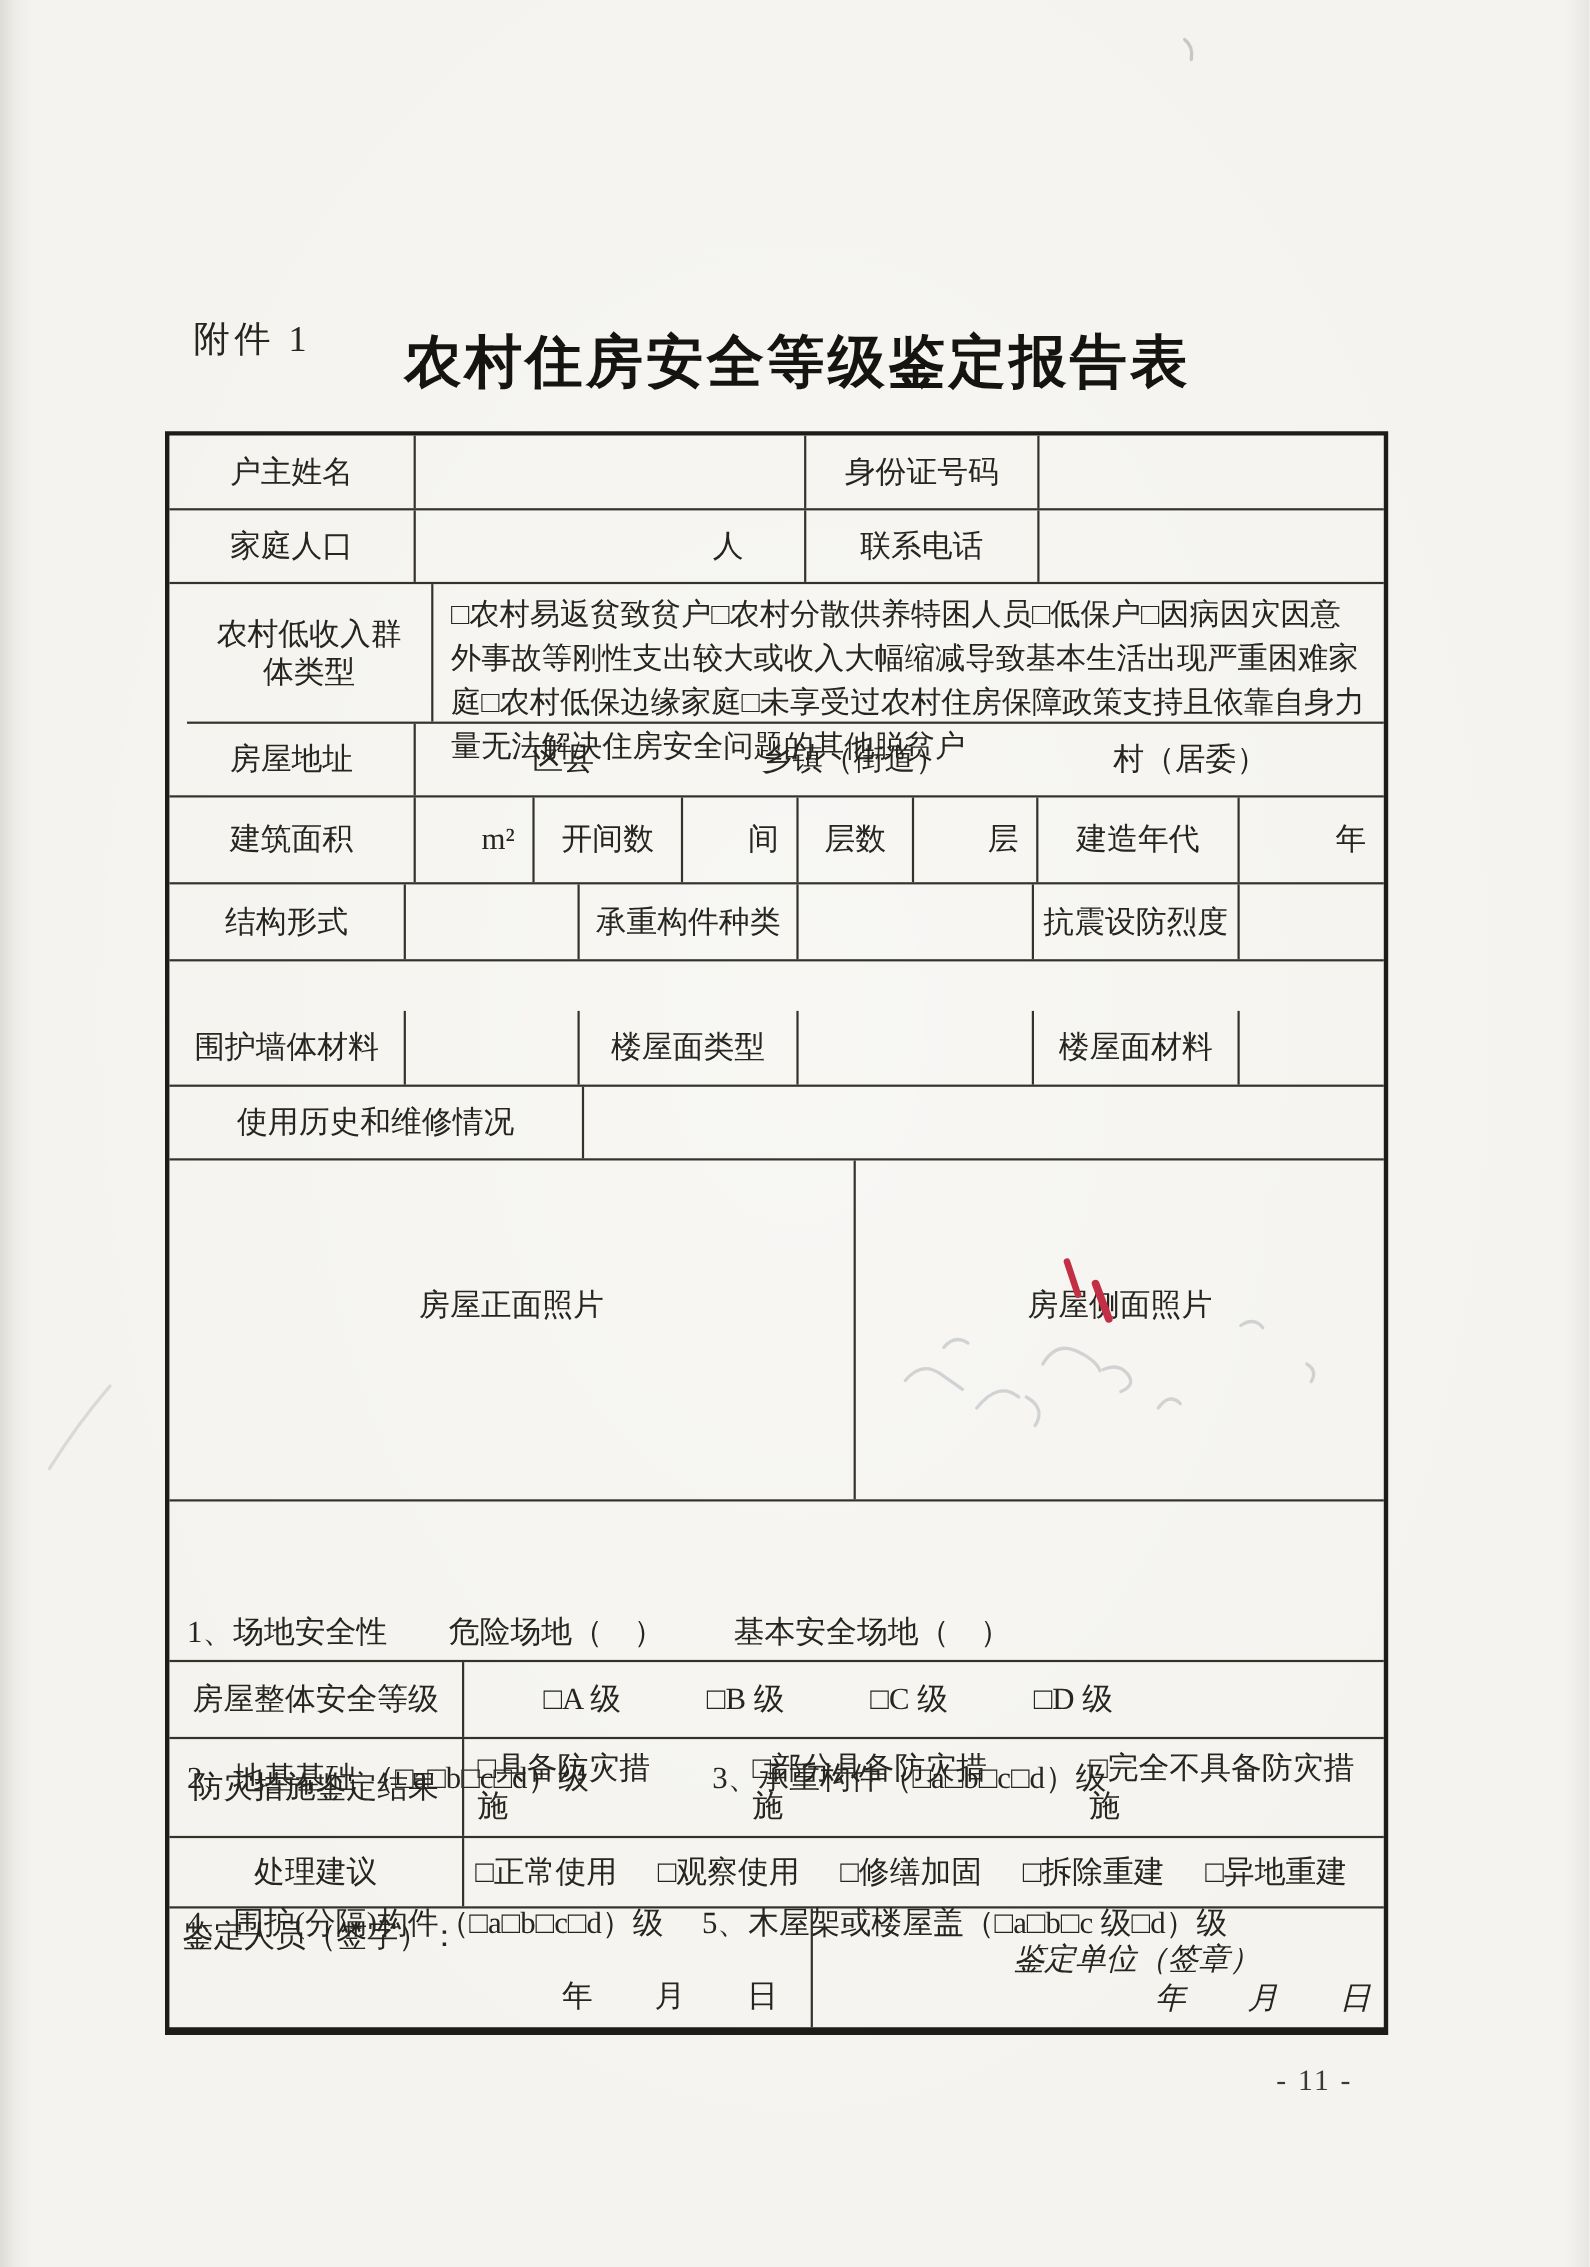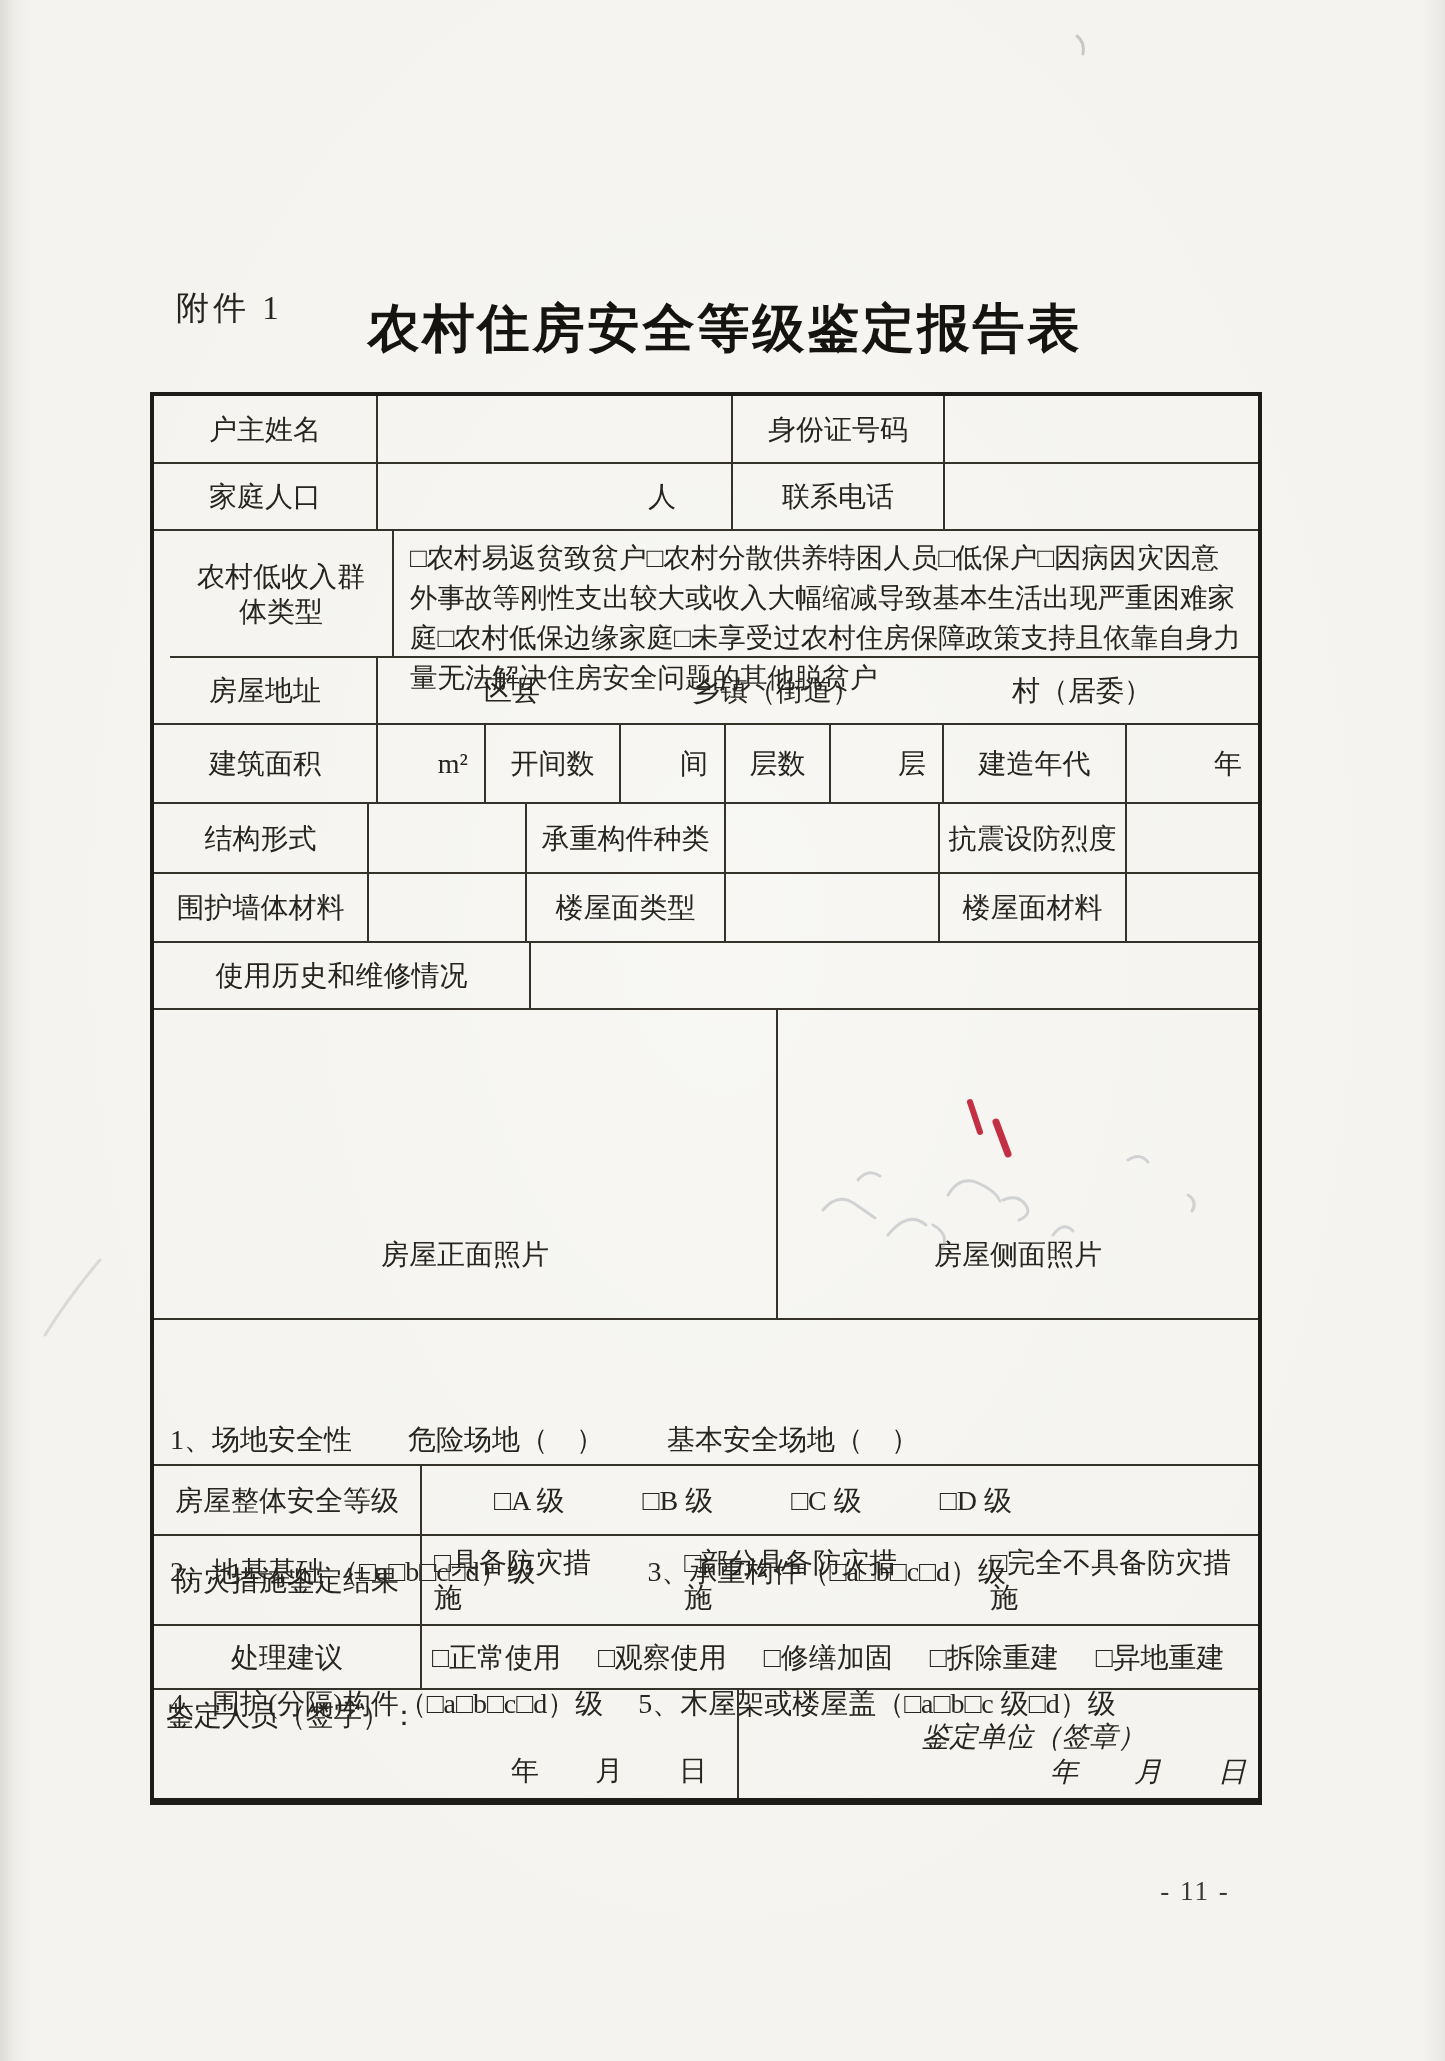--- a/index.html
+++ b/index.html
@@ -51,36 +51,36 @@
   }
   .cell:last-child{border-right:none;}
   .grow{flex:1;}
   .w224{width:224px;} .w355{width:355px;} .w212{width:212px;}
   .w108{width:108px;} .w135{width:135px;} .w105{width:105px;}
   .w113{width:113px;} .w183{width:183px;}
   .w215{width:215px;} .w158{width:158px;} .w199{width:199px;}
   .w214{width:214px;} .w187{width:187px;}
   .w377{width:377px;} .w624{width:624px;} .w268{width:268px;} .w585{width:585px;}
   .h66{height:66px;} .h65{height:65px;} .h125{height:125px;margin-left:16px;} .h77{height:77px;}
-  .h68{height:68px;} .h67{height:67px;} .h308{height:308px;} .h144{height:144px;}
+  .h68{height:68px;} .h67{height:67px;margin-top:45px;} .h308{height:308px;} .h144{height:144px;}
   .h88{height:88px;} .h62{height:62px;} .h108{height:108px;}
   .unit{justify-content:flex-end;padding-right:16px;}
   .family-value{justify-content:flex-end;padding-right:55px;}
   .wrap-label span{display:block;max-width:176px;text-align:center;}
   .para{
     display:block;padding:7px 12px 4px 16px;
     font-size:27.5px;line-height:40px;text-align:left;
     white-space:normal;
   }
   .address-content{justify-content:space-around;padding:17px 30px;}
   .items-cell{
     display:block;padding:10px 10px 6px 16px;
     font-size:28px;line-height:44px;white-space:pre-wrap;text-align:left;
   }
-  .photo-cell{align-items:flex-end;justify-content:center;padding-bottom:46px;}
+  .photo-cell{align-items:center;justify-content:center;padding-bottom:46px;}
   .opt-row{justify-content:flex-start;}
   .opts-overall{padding-left:72px;gap:78px;}
   .opts-disaster{padding-left:12px;gap:66px;}
   .opts-suggestion{padding-left:10px;gap:37px;}
   .sig-left{flex-direction:column;align-items:stretch;justify-content:space-between;padding:8px 0 10px 0;}
   .sig-left .sig-name{padding-left:12px;font-size:28px;}
   .sig-left .sig-date{align-self:flex-end;padding-right:30px;white-space:pre-wrap;font-size:28px;}
   .sig-right{flex-direction:column;align-items:stretch;padding:4px 0 10px 0;font-style:italic;}
   .sig-right .org{align-self:center;margin-top:26px;margin-left:70px;font-size:28px;}
   .sig-right .sig-date{align-self:flex-end;padding-right:12px;white-space:pre-wrap;font-size:28px;}

